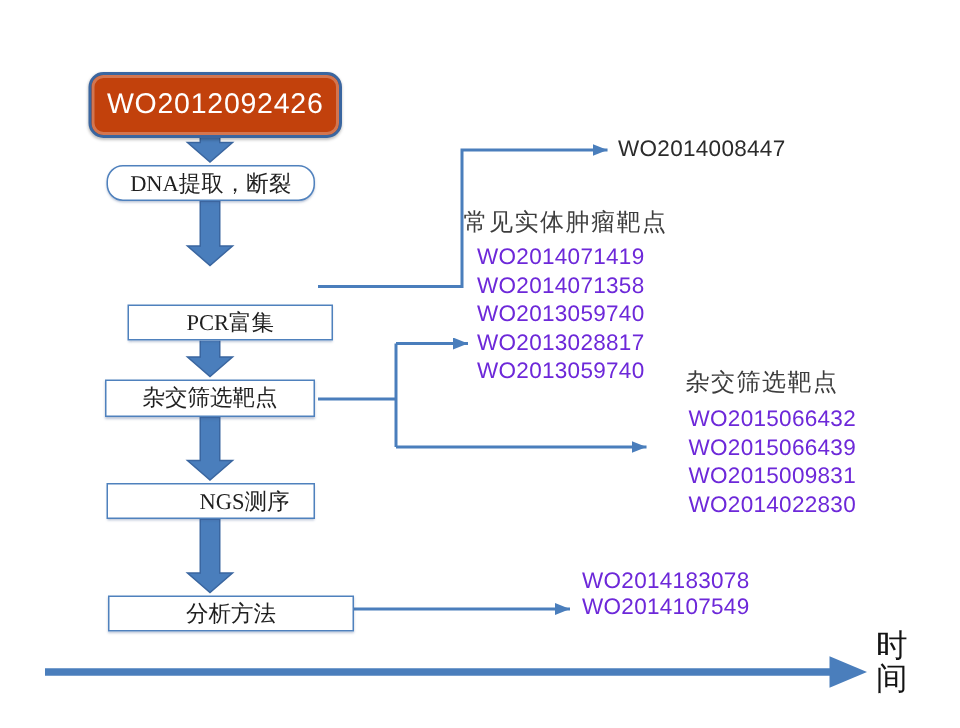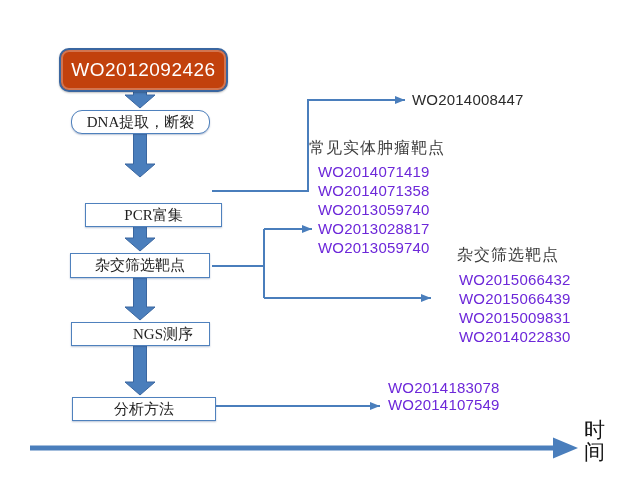--- a/index.html
+++ b/index.html
@@ -134,21 +134,21 @@
   <div class="node root-node" style="left:59px; top:20px; width:169px; height:44px;">WO2012092426</div>
 
   <div class="node step-node" style="left:71px; top:110px; width:139px; height:24px;border-radius:11px;">DNA提取，断裂</div>
 
   <div class="node step-node" style="left:85px; top:179px; width:137px; height:24px;margin-top:24px;">PCR富集</div>
 
   <div class="node step-node" style="left:70px; top:253px; width:140px; height:25px;">杂交筛选靶点</div>
 
   <div class="node step-node" style="left:71px; top:322px; width:139px; height:24px;padding-left:45px;">NGS测序</div>
 
-  <div class="node step-node" style="left:72px; top:397px; width:144px; height:24px;">分析方法</div>
+  <div class="node step-node" style="left:72px; top:397px; width:164px; height:24px;">分析方法</div>
 
   <div class="ptxt" style="left:412px; top:91px;">WO2014008447</div>
 
   <div class="grp-title" style="left:309px; top:138px;">常见实体肿瘤靶点</div>
 
   <div class="plist lh19" style="left:318px; top:162px;">
     <div class="pitem">WO2014071419</div>
     <div class="pitem">WO2014071358</div>
     <div class="pitem">WO2013059740</div>
     <div class="pitem">WO2013028817</div>

